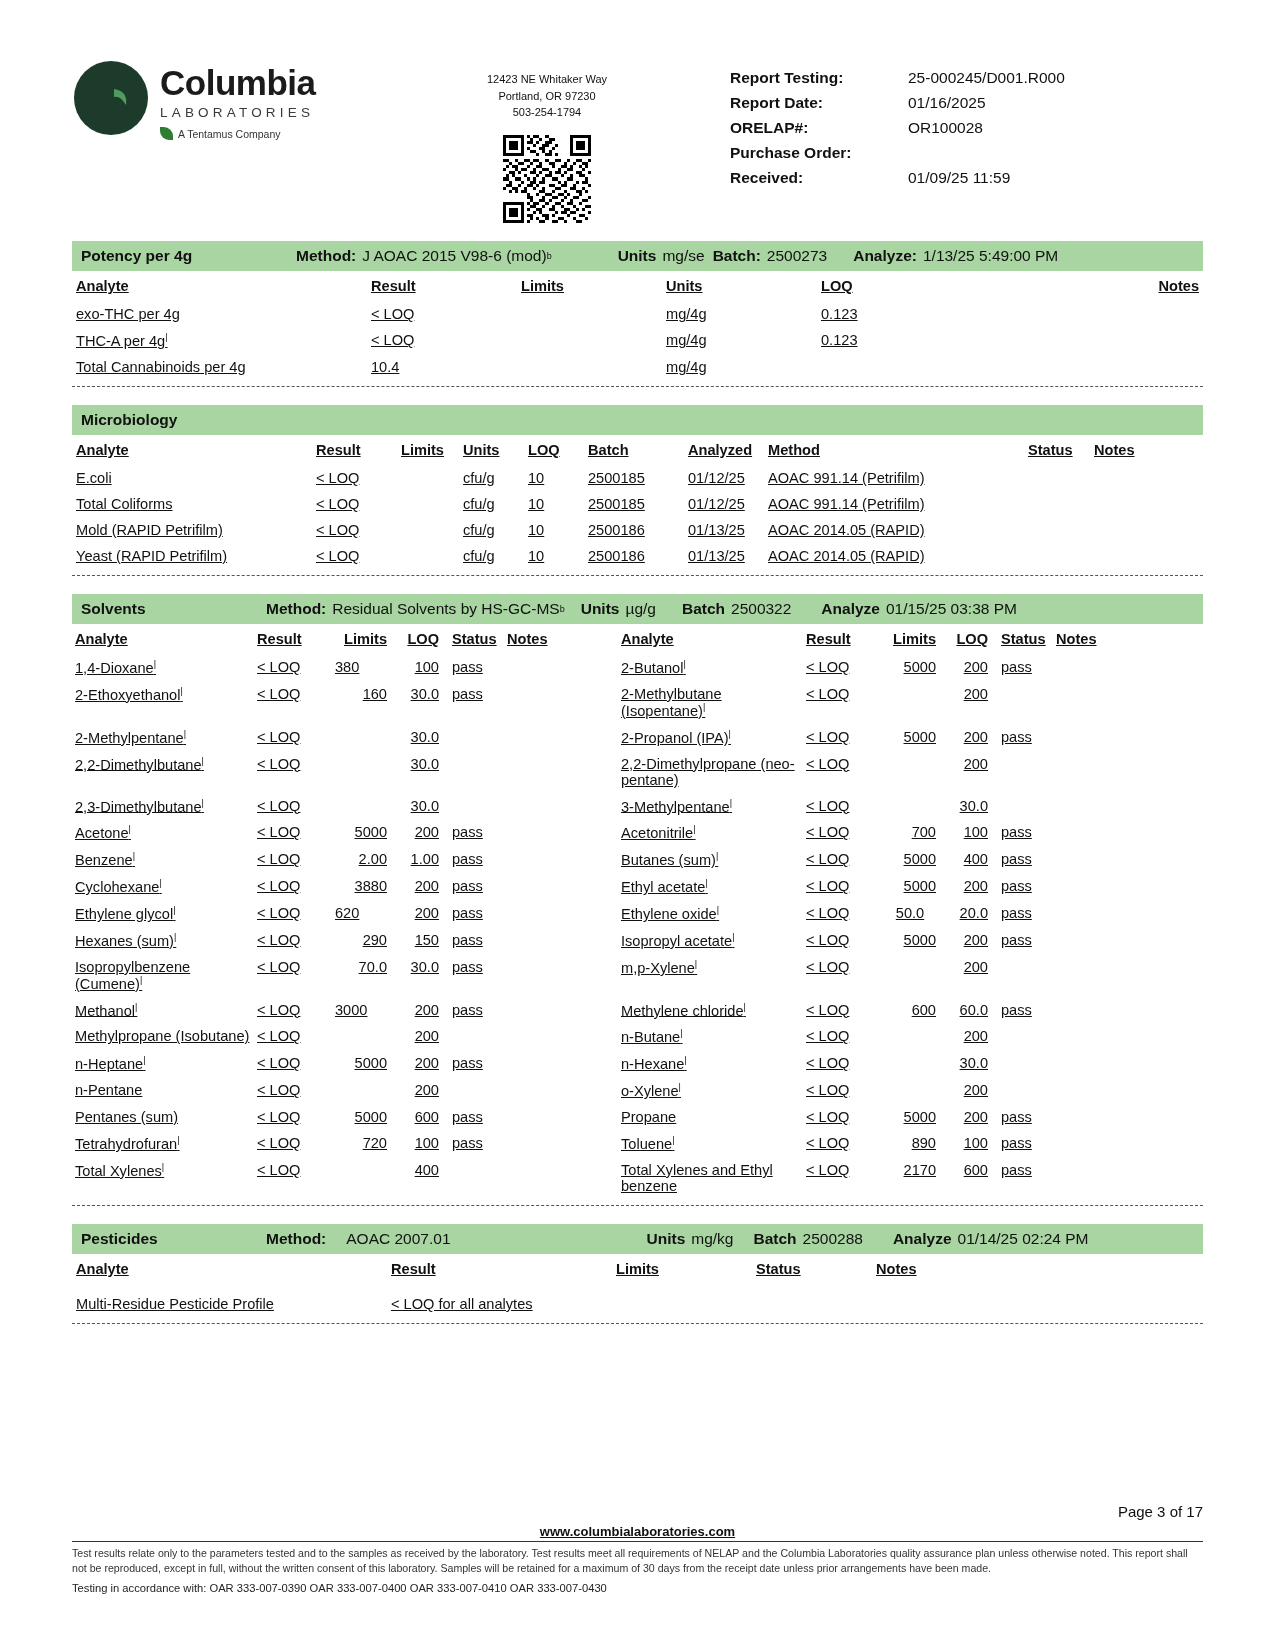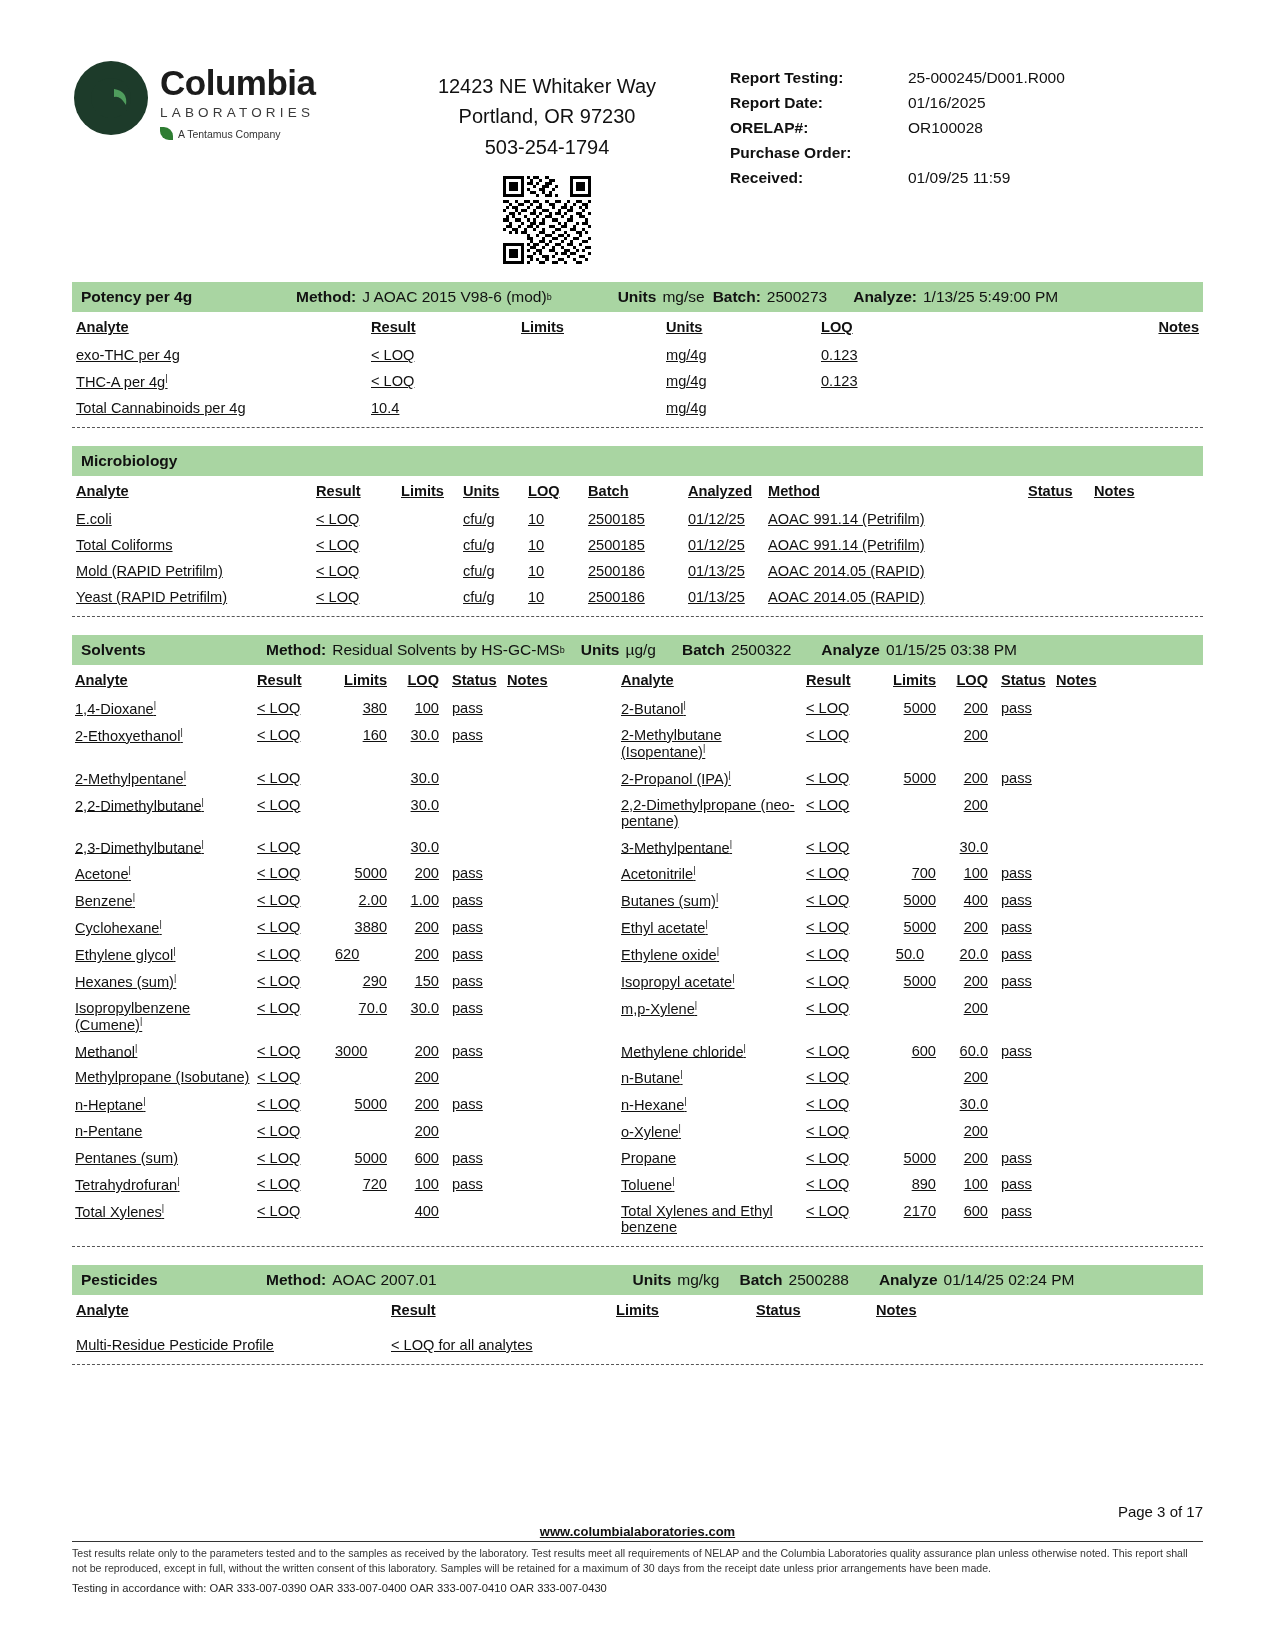--- a/index.html
+++ b/index.html
@@ -17,21 +17,21 @@
   
   .header { display: flex; align-items: flex-start; padding-top: 55px; }
   .logo-block { width: 330px; display: flex; align-items: flex-start; gap: 10px; }
   .logo-mark { width: 78px; height: 78px; flex: 0 0 78px; position: relative; margin-top: 4px;}
   .logo-text { padding-top: 10px; }
   .logo-title { font-size: 35px; font-weight: bold; color: #1b1b1b; letter-spacing: -0.5px; line-height: 1; }
   .logo-sub { font-size: 13.5px; letter-spacing: 4.2px; color: #3a3a3a; margin-top: 5px; }
   .logo-tentamus { font-size: 10.5px; color: #333; margin-top: 7px; display: flex; align-items: center; gap: 5px; }
   .leaf { width: 13px; height: 13px; background: #2e7d32; border-radius: 0 70% 0 70%; display: inline-block; }
 
-  .addr { width: 290px; text-align: center; font-size: 20px; line-height: 1.52; color: #111; padding-top: 16px;}
+  .addr { width: 290px; text-align: center; font-size: 11px; line-height: 1.52; color: #111; padding-top: 16px;}
   .qr-wrap { display: flex; justify-content: center; margin-top: 14px; }
   .qr { width: 88px; height: 88px; }
 
   .meta { margin-left: 38px; padding-top: 14px; font-size: 15.5px; }
   .meta-row { display: flex; margin-bottom: 7px; }
   .meta-label { width: 178px; font-weight: bold; }
   .meta-val { }
 
   
   .band {
@@ -471,21 +471,21 @@
       <th style="width:58px;text-align:right">Limits</th>
       <th style="width:52px;text-align:right">LOQ</th>
       <th style="width:62px;padding-left:10px">Status</th>
       <th>Notes</th>
     </tr>
       </thead>
     <tbody id="solv-body">
         <tr>
           <td><span>1,4-Dioxane</span><span class="sub">|</span></td>
           <td>&lt; LOQ</td>
-          <td style="text-align:right">380</td>
+          <td style="">380</td>
           <td style="text-align:right">100</td>
           <td style="padding-left:10px">pass</td>
           <td></td>
           <td></td>
           <td><span>2-Butanol</span><span class="sub">|</span></td>
           <td>&lt; LOQ</td>
           <td style="text-align:right">5000</td>
           <td style="text-align:right">200</td>
           <td style="padding-left:10px">pass</td>
           <td></td>
@@ -745,21 +745,21 @@
           <td style="padding-left:10px">pass</td>
           <td></td>
         </tr>
       </tbody>
   </table>
   <div class="dashed"></div>
 
   <div class="band">
     <span class="b-title" style="width:185px">Pesticides</span>
     <span class="lbl">Method:</span>
-    <span style="margin-left:6px">AOAC 2007.01</span>
+    <span style="margin-left:20px">AOAC 2007.01</span>
     <span class="lbl" style="margin-left:196px">Units</span>
     <span style="margin-left:6px">mg/kg</span>
     <span class="lbl" style="margin-left:20px">Batch</span>
     <span style="margin-left:6px">2500288</span>
     <span class="lbl" style="margin-left:30px">Analyze</span>
     <span style="margin-left:6px">01/14/25  02:24 PM</span>
   </div>
 
   <table>
     <thead>

